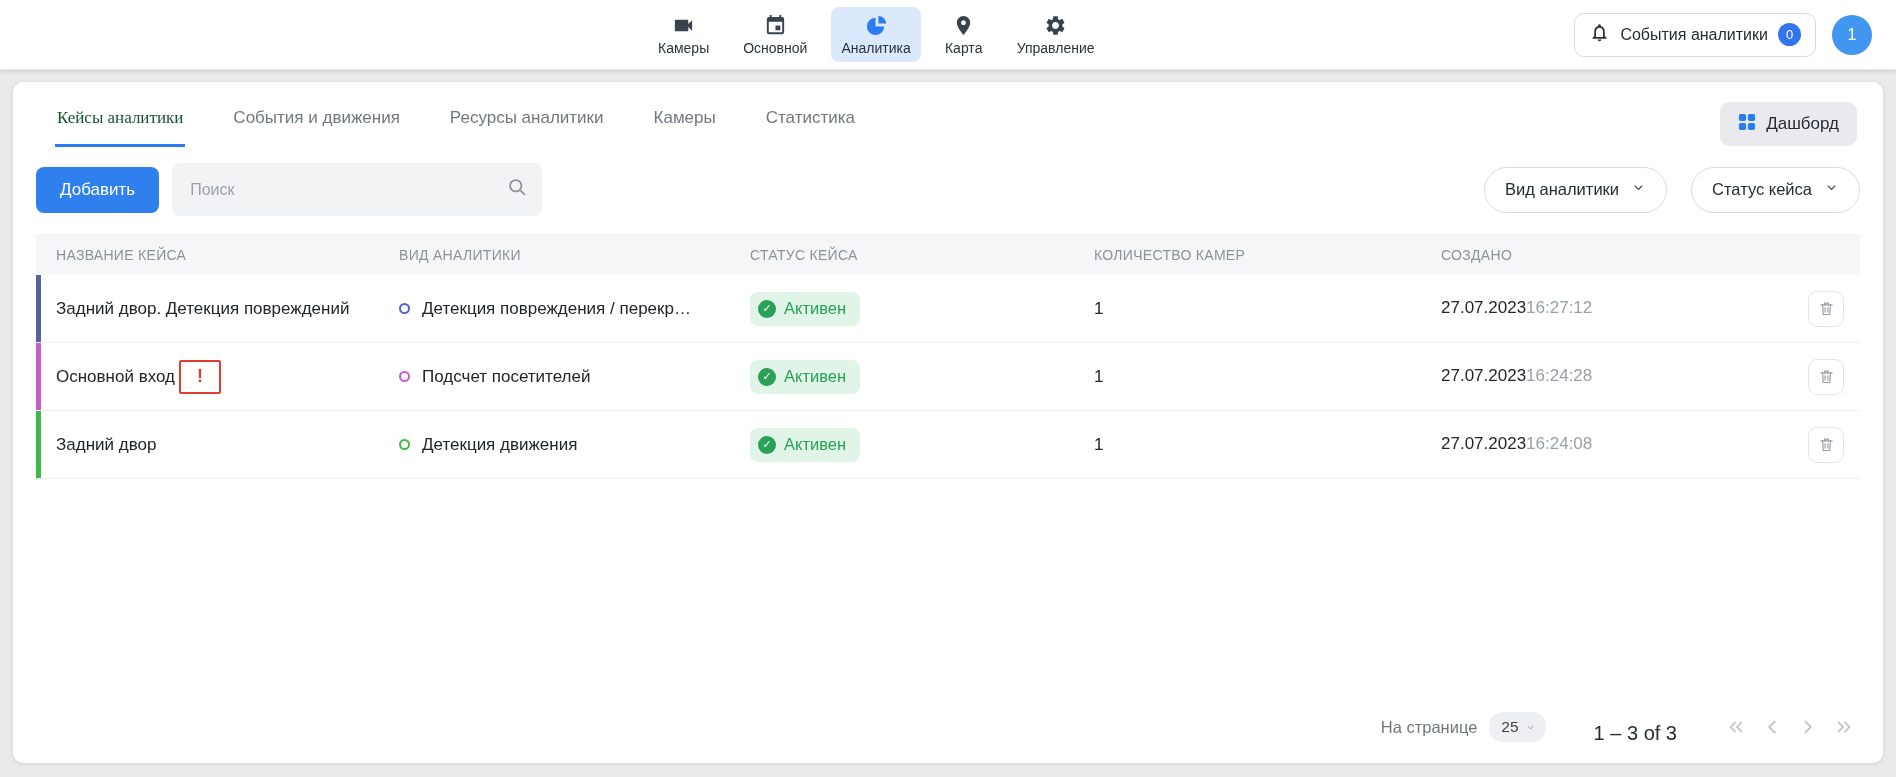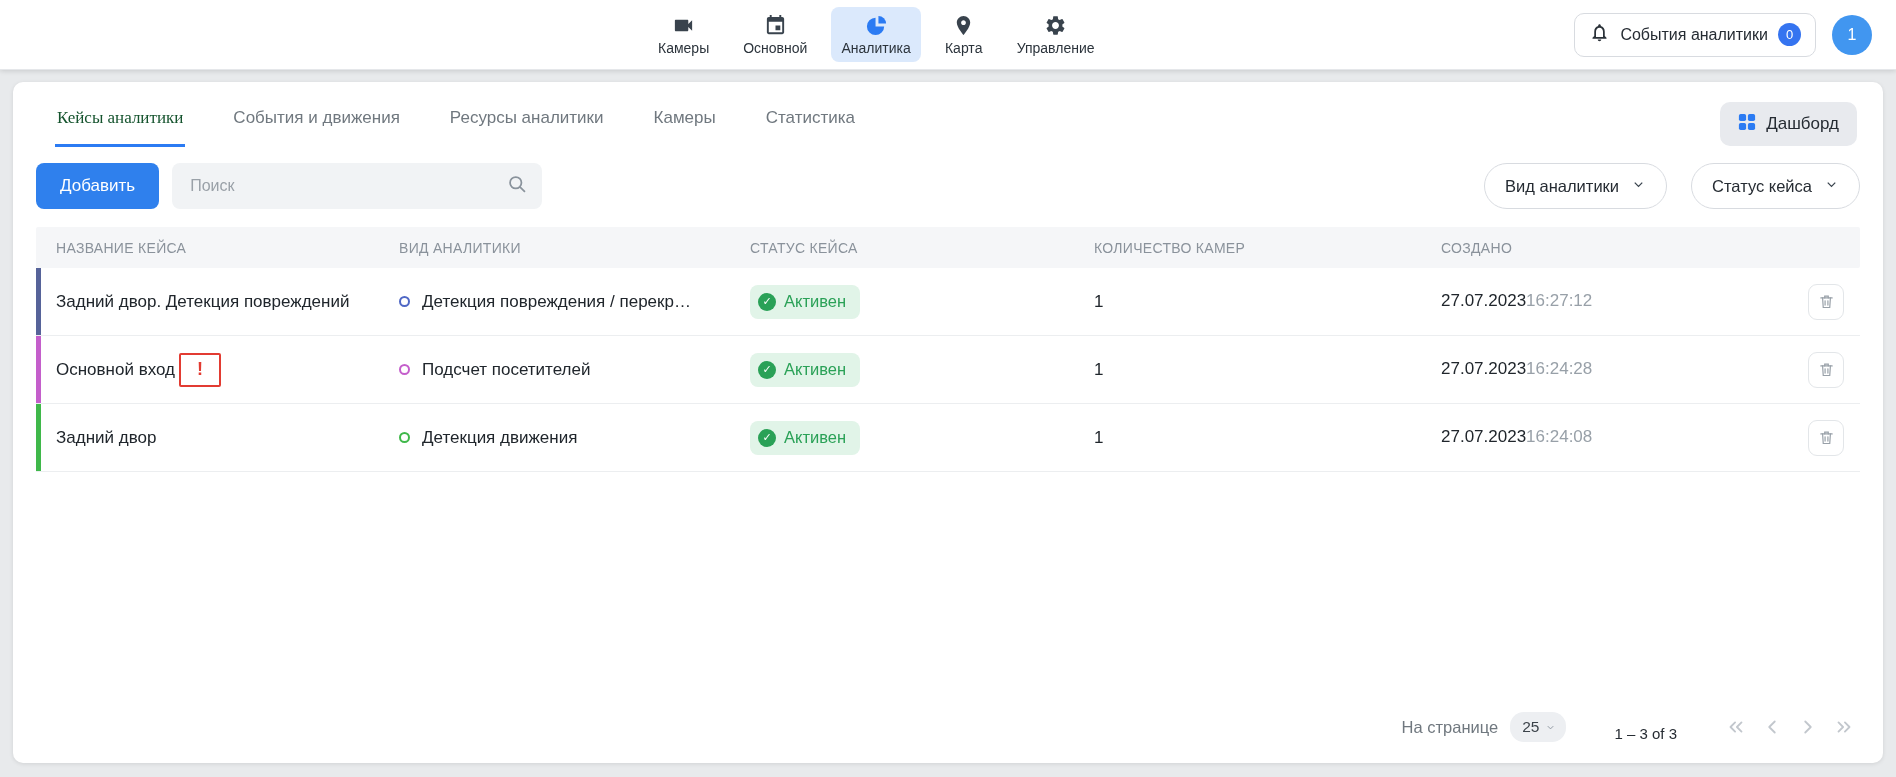--- a/index.html
+++ b/index.html
@@ -66,21 +66,21 @@
     font-size: 17px; color: #262c33; cursor: pointer; font-family: inherit;
   }
   .dash-btn svg { width: 18px; height: 18px; }
   
   .toolbar { display: flex; align-items: center; padding: 16px 23px 18px 23px; gap: 13px; }
   .btn-add {
     height: 46px; padding: 0 24px; background: #2f80ed; color: #fff; border: none;
     border-radius: 8px; font-size: 17px; cursor: pointer; font-family: inherit;
   }
   .search {
-    height: 46px; width: 370px; background: #f1f3f5; border-radius: 8px;
+    height: 53px; width: 370px; background: #f1f3f5; border-radius: 8px;
     display: flex; align-items: center; padding: 0 14px 0 16px;
   }
   .search-input {
     flex: 1; border: none; background: transparent; outline: none;
     font-size: 16px; color: #262c33; font-family: inherit;
   }
   .search-input::placeholder { color: #9aa1a8; }
   .search-ic svg { width: 21px; height: 21px; stroke: #8a939c; fill: none; stroke-width: 2; }
   .toolbar-spacer { flex: 1; }
   .filter-pill {
@@ -138,21 +138,21 @@
     display: flex; align-items: center; justify-content: flex-end;
     padding: 0 24px 16px 0; height: 56px;
   }
   .pg-label { font-size: 16.5px; color: #70787f; }
   .pp-pill {
     margin-left: 12px; height: 30px; background: #edeff2; border: none; border-radius: 14px;
     display: flex; align-items: center; gap: 6px; padding: 0 10px 0 12px;
     font-size: 15.5px; color: #3c434a; cursor: pointer; font-family: inherit; justify-content: center;
   }
   .pp-pill svg { width: 11px; height: 11px; stroke: #8a939c; fill: none; stroke-width: 2; }
-  .pg-range { margin-left: 48px; font-size: 15px; color: #262c33; margin-top: 12px; }
+  .pg-range { margin-left: 48px; font-size: 20px; color: #262c33; margin-top: 12px; }
   .pg-btns { margin-left: 44px; display: flex; align-items: center; gap: 6px; }
   .pg-btn { width: 30px; height: 30px; background: transparent; border: none; cursor: pointer;
     display: flex; align-items: center; justify-content: center; padding: 0; }
   .pg-btn svg { width: 22px; height: 22px; stroke: #c2c7cd; fill: none; stroke-width: 2; stroke-linecap: round; stroke-linejoin: round; }
 </style>
 </head>
 <body>
 
 <div class="topbar">
   <div class="nav-center">

